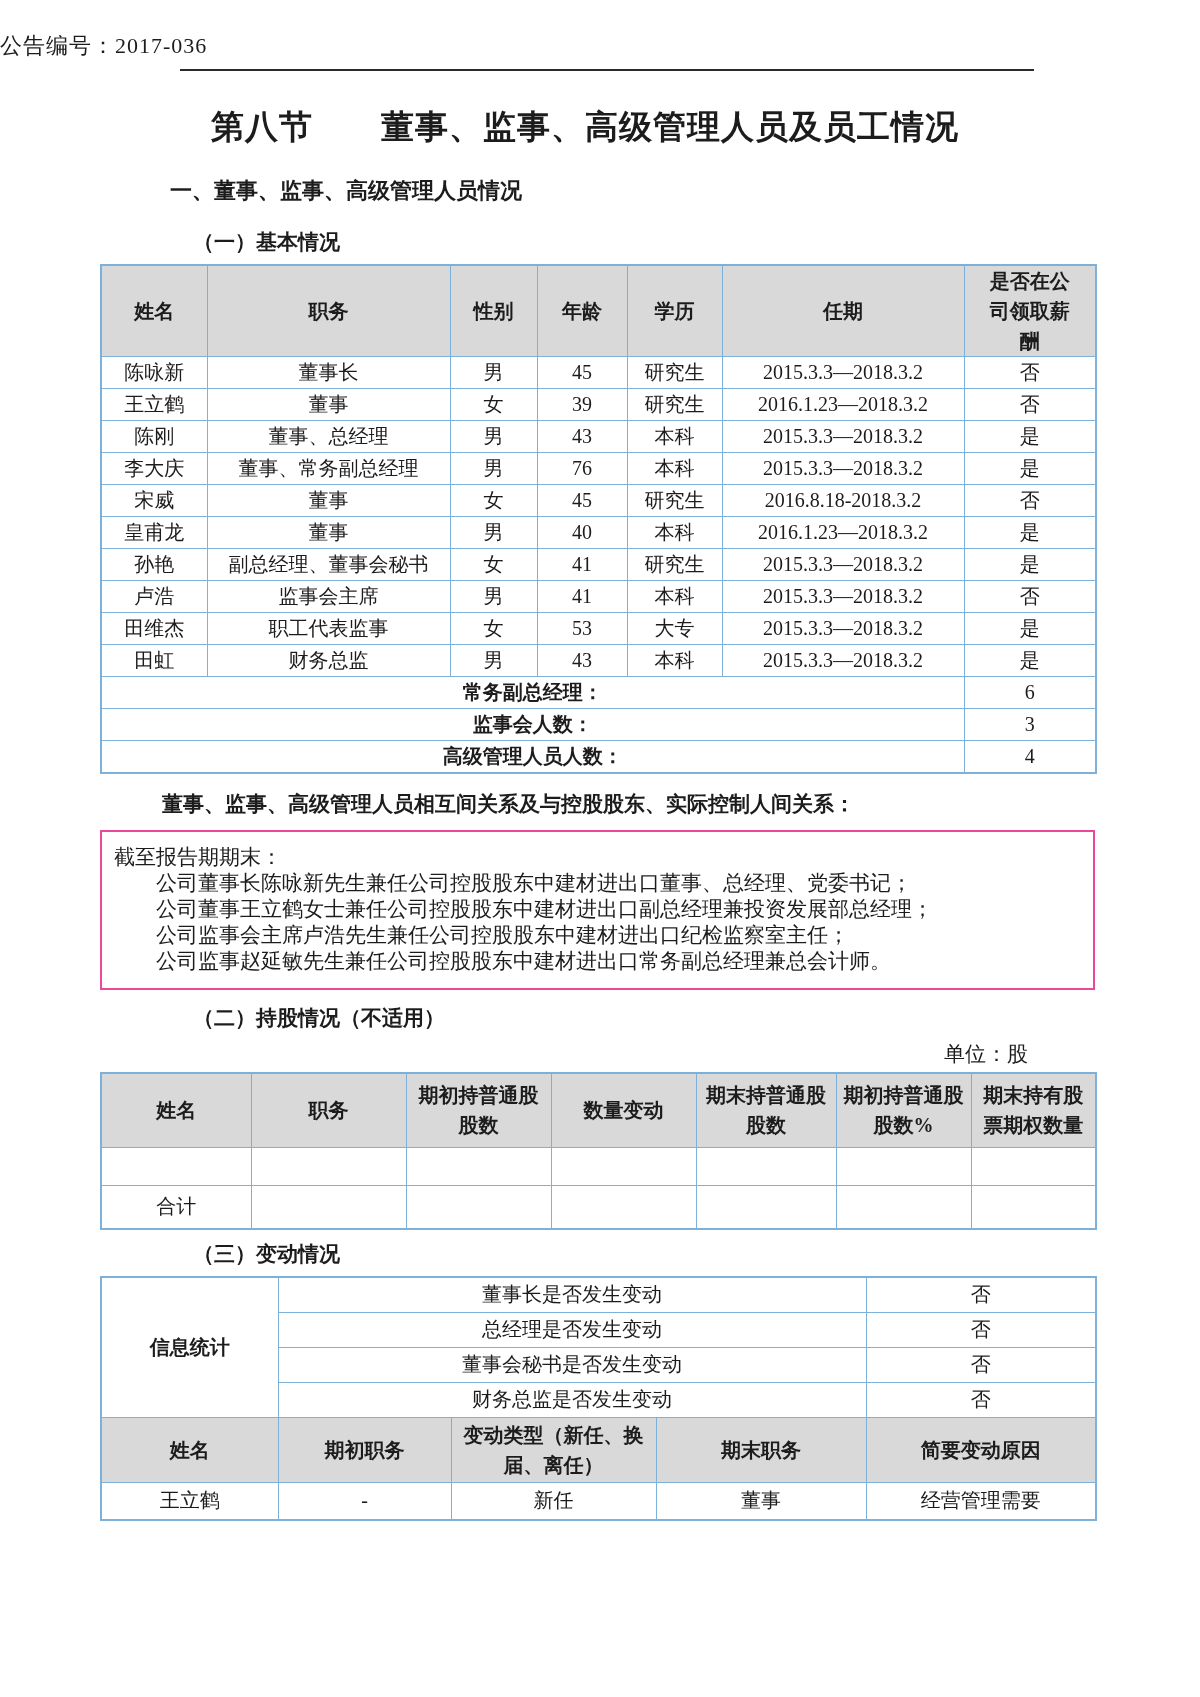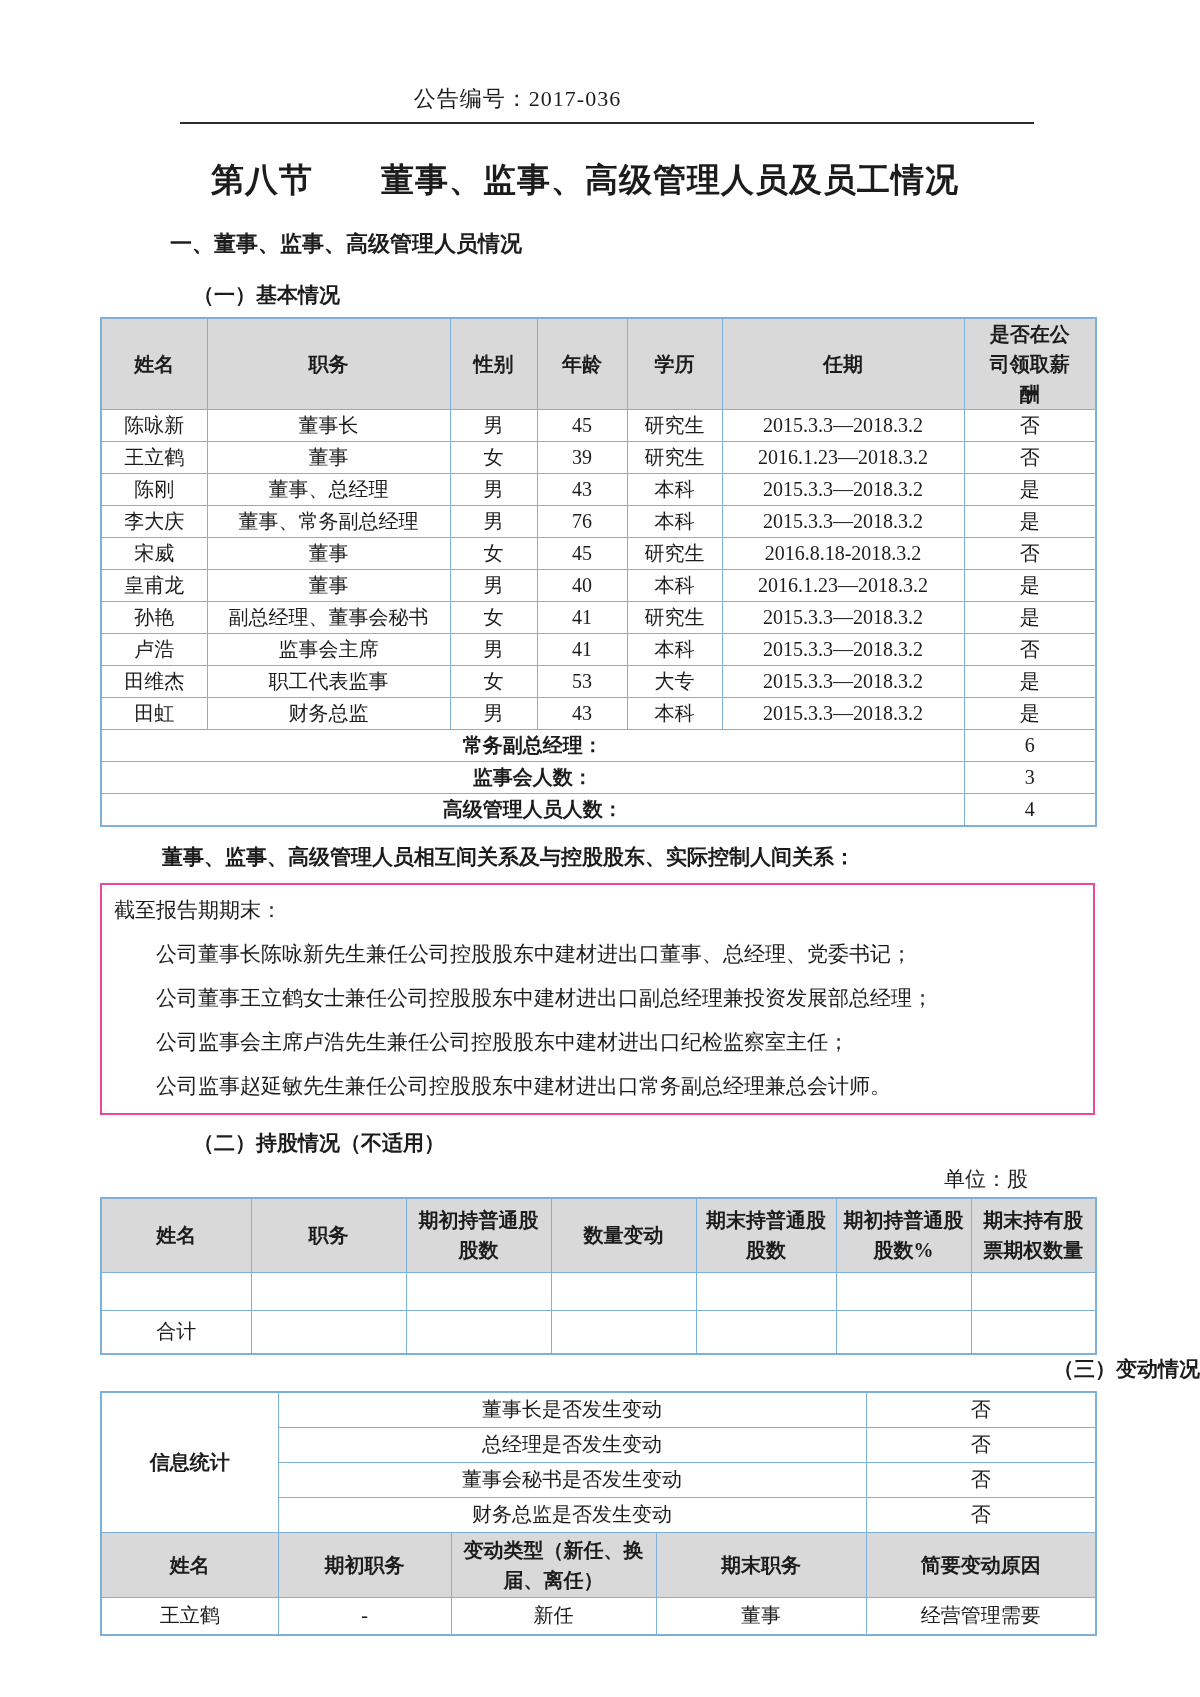--- a/index.html
+++ b/index.html
@@ -6,23 +6,23 @@
   html, body { background: #ffffff; }
   body { font-family: "Liberation Serif", "DejaVu Serif", serif; color: #1c1c1c; }
   .page {
     position: relative;
     width: 1200px;
     height: 1697px;
     background: #ffffff;
     overflow: hidden;
   }
   .doc-number {
-    padding-top: 84px;
+    padding-top: 31px;
     margin-right: 165px;
-    text-align: center;
+    text-align: left;
     font-size: 22px;
     letter-spacing: 1px;
   }
   .header-rule {
     margin: 8px 166px 0 180px;
     border: none;
     border-top: 2px solid #2b2b2b;
     height: 0;
   }
   .main-title {
@@ -74,35 +74,35 @@
     font-weight: bold;
   }
   .relations-box {
     margin: 12px 0 0 100px;
     width: 995px;
     border: 2px solid #ec4899;
     padding: 12px 14px 14px 12px;
     font-size: 21px;
   }
   .relations-box p { line-height: 26px; }
-  .relations-box p.item { margin-top: 18px; text-indent: 42px; }
+  .relations-box p.item { text-indent: 42px; }
   .unit-note {
     margin: 6px 172px 4px 0;
     text-align: right;
     font-size: 21px;
   }
   .holding thead tr { height: 74px; }
   .holding tbody tr:first-child { height: 38px; }
   .holding tbody tr:last-child { height: 44px; }
   .change .stat-row { height: 35px; }
   .change .stat-label-cell { font-weight: bold; }
   .change .head-row { height: 58px; }
   .change .data-row { height: 38px; }
   .mt14 { margin-top: 14px; }
-  .mt10 { margin-top: 0; text-align: right; }
+  .mt10 { margin-top: 10px; }
   .mt6 { margin-top: 6px; }
 </style>
 </head>
 <body>
 
 <div class="page">
 
   <div class="doc-number">公告编号：2017-036</div>
   <hr class="header-rule">
 

